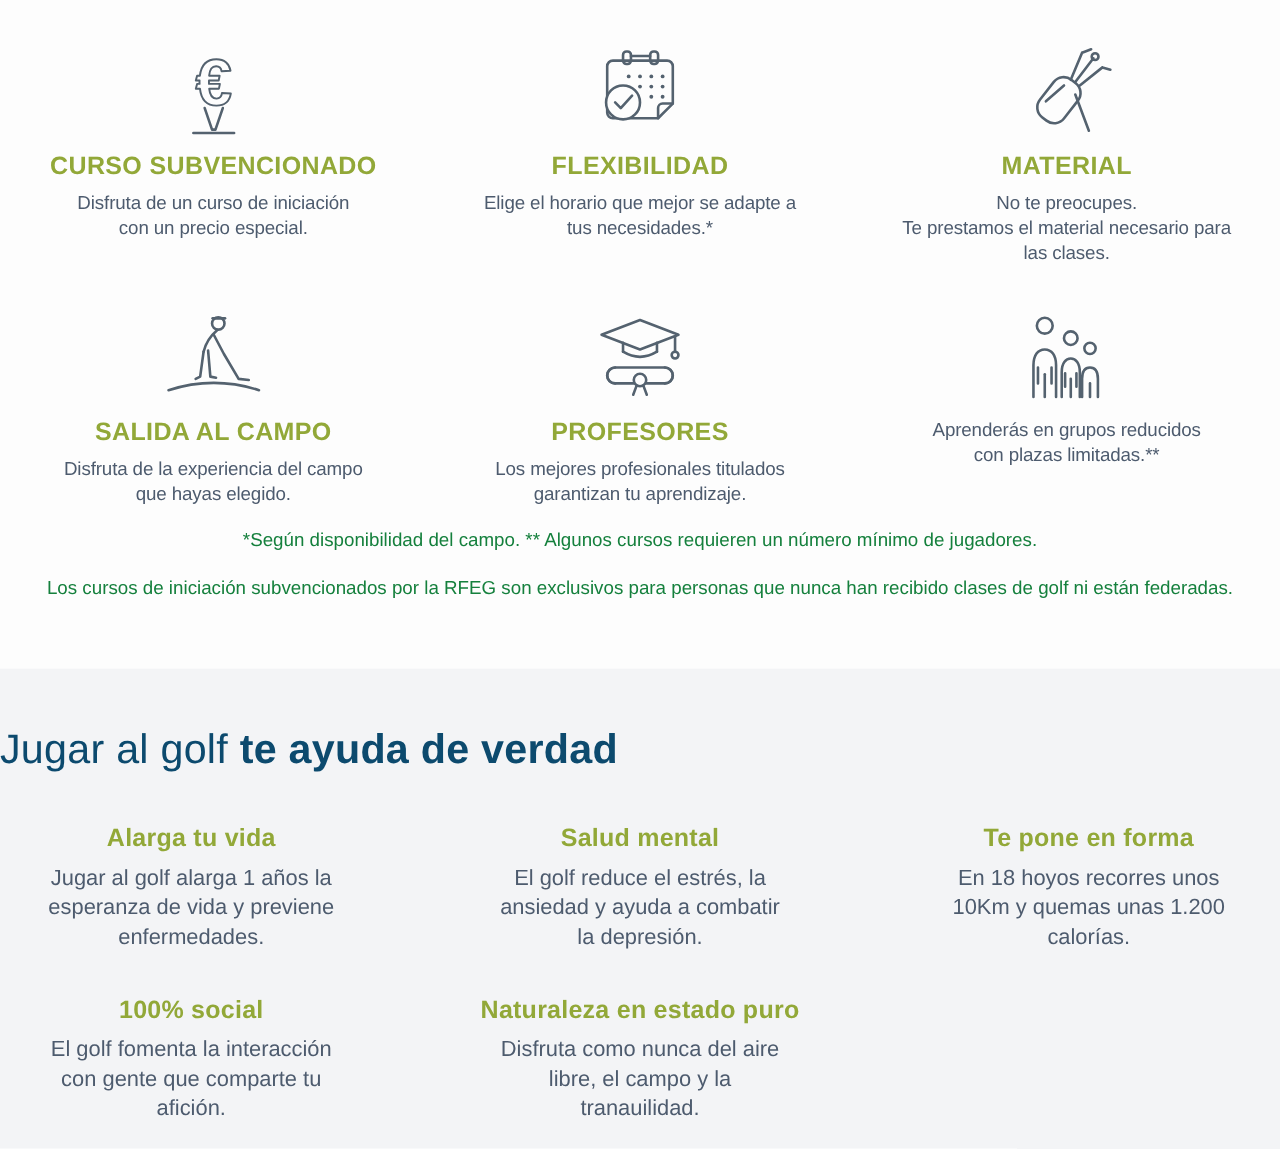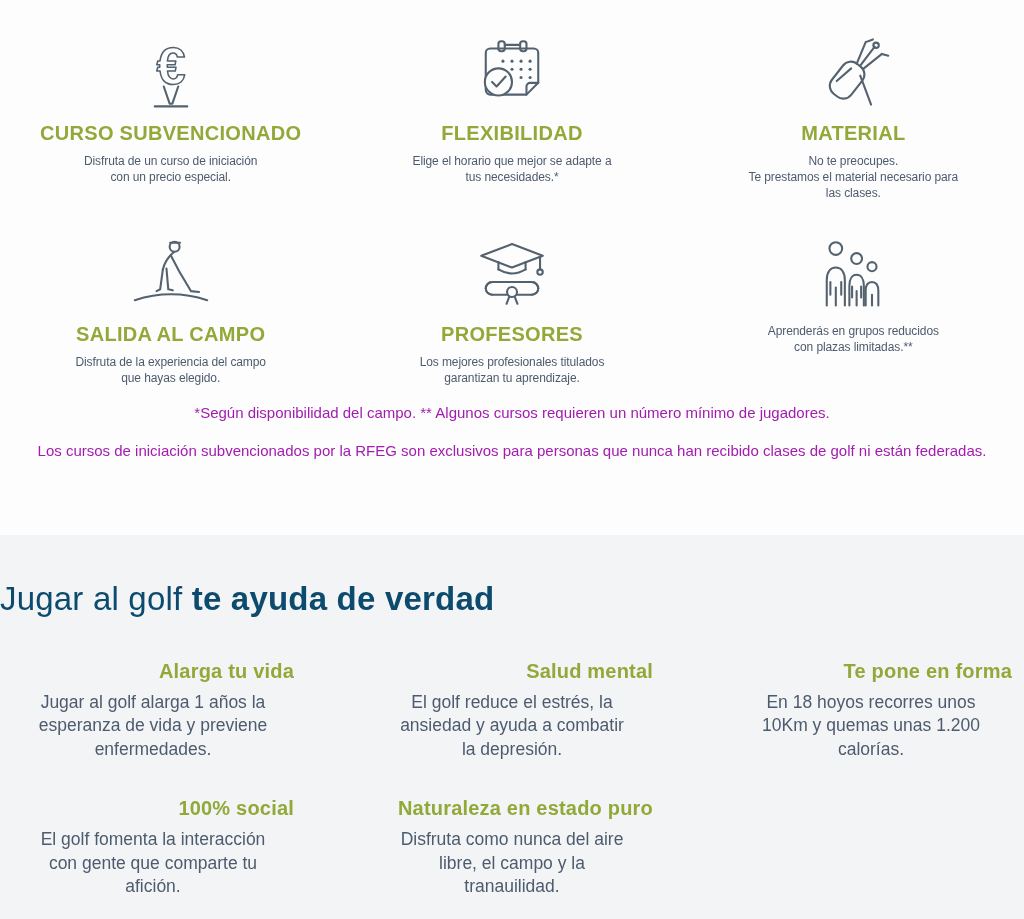--- a/index.html
+++ b/index.html
@@ -31,29 +31,29 @@
   }
   .feature h3 {
     margin: 0 0 8px 0;
     font-size: 20px;
     font-weight: 700;
     letter-spacing: 0.3px;
     color: #92a838;
   }
   .feature p {
     margin: 0;
-    font-size: 12px;
+    font-size: 15px;
     line-height: 1.34;
     color: #4d5b6e;
     white-space: pre-line;
     letter-spacing: -0.1px;
   }
   .footnote {
     text-align: center;
-    color: #a21caf;
+    color: #15803d;
     font-size: 15px;
     margin: 0;
   }
   .footnote-1 { margin-top: 18px; }
   .footnote-2 { margin-top: 21px; }
   .section-benefits {
     background: #f3f4f6;
     height: 384px;
     padding-top: 45px;
   }
@@ -74,21 +74,20 @@
     padding: 0 12px;
     margin-top: 42px;
   }
   .benefit { text-align: center; }
   .benefit h4 {
     margin: 0 0 8px 0;
     font-size: 20px;
     font-weight: 700;
     color: #92a838;
     letter-spacing: 0.2px;
-    text-align: right;
   }
   .benefit p {
     margin: 0;
     font-size: 17.5px;
     line-height: 1.34;
     color: #4d5b6e;
     white-space: pre-line;
   }
   .icon-svg { stroke: #54626f; fill: none; stroke-width: 2.3; stroke-linecap: round; stroke-linejoin: round; }
   .icon-svg .dot { fill: #54626f; stroke: none; }

